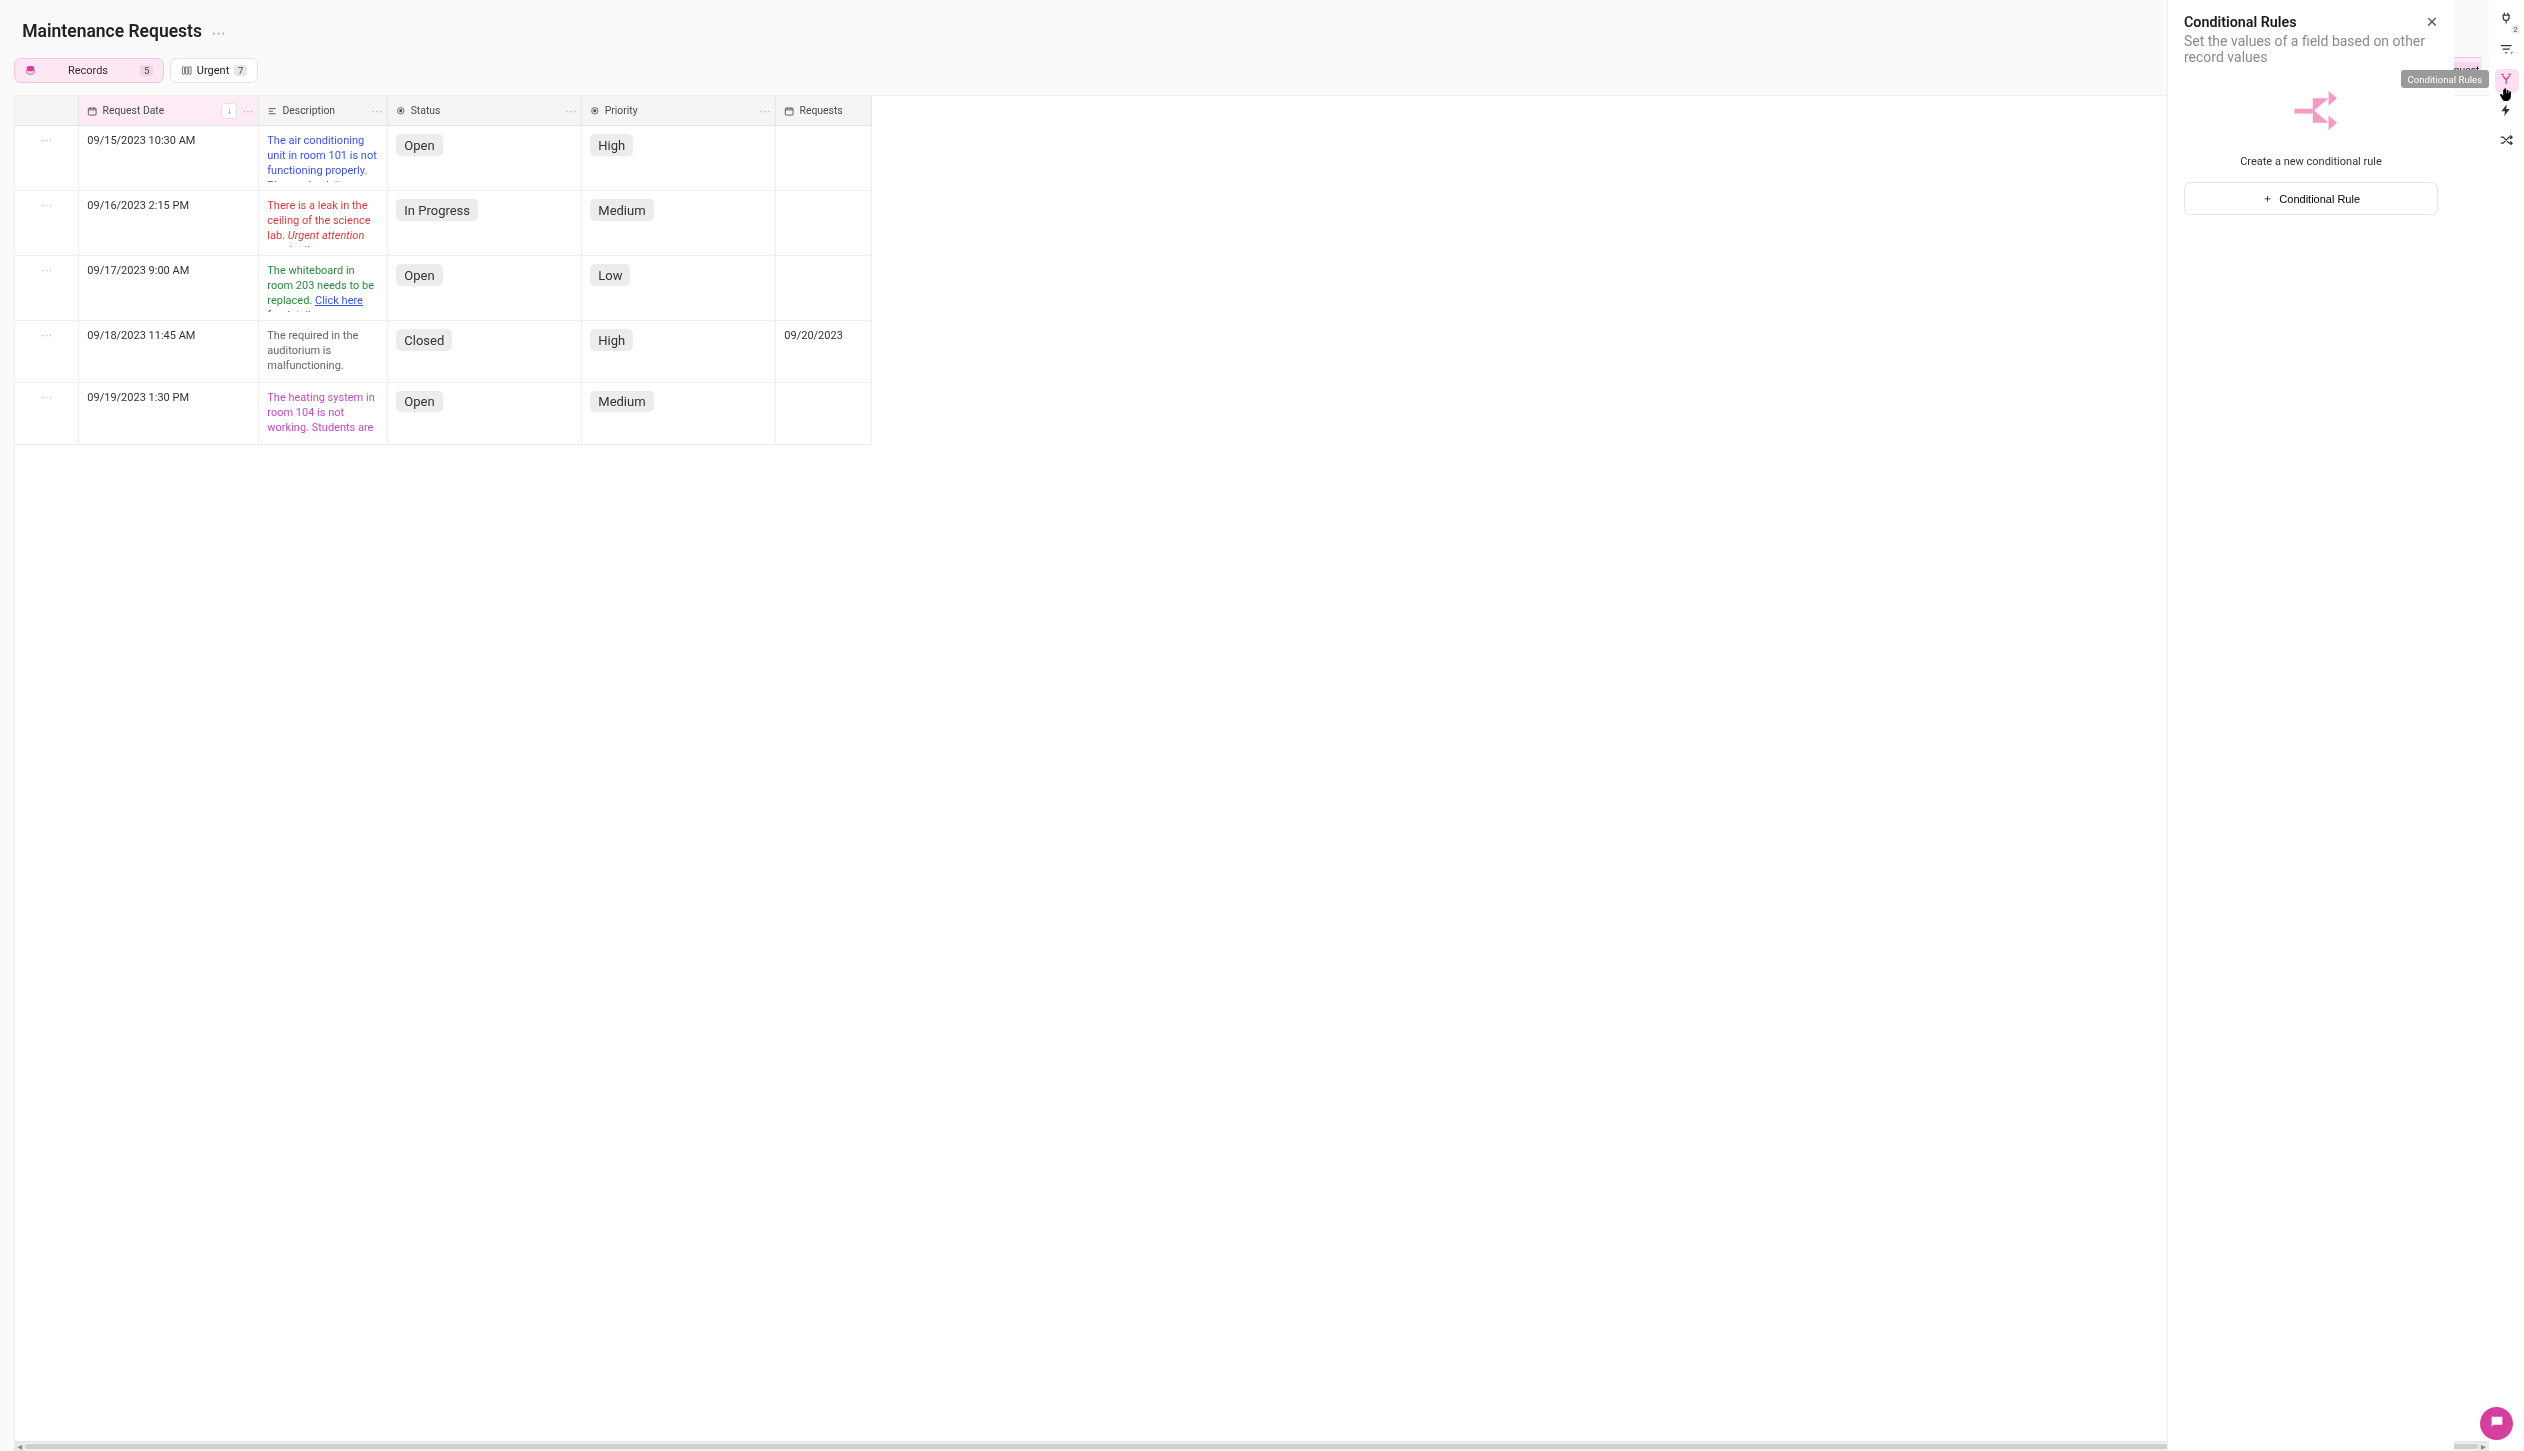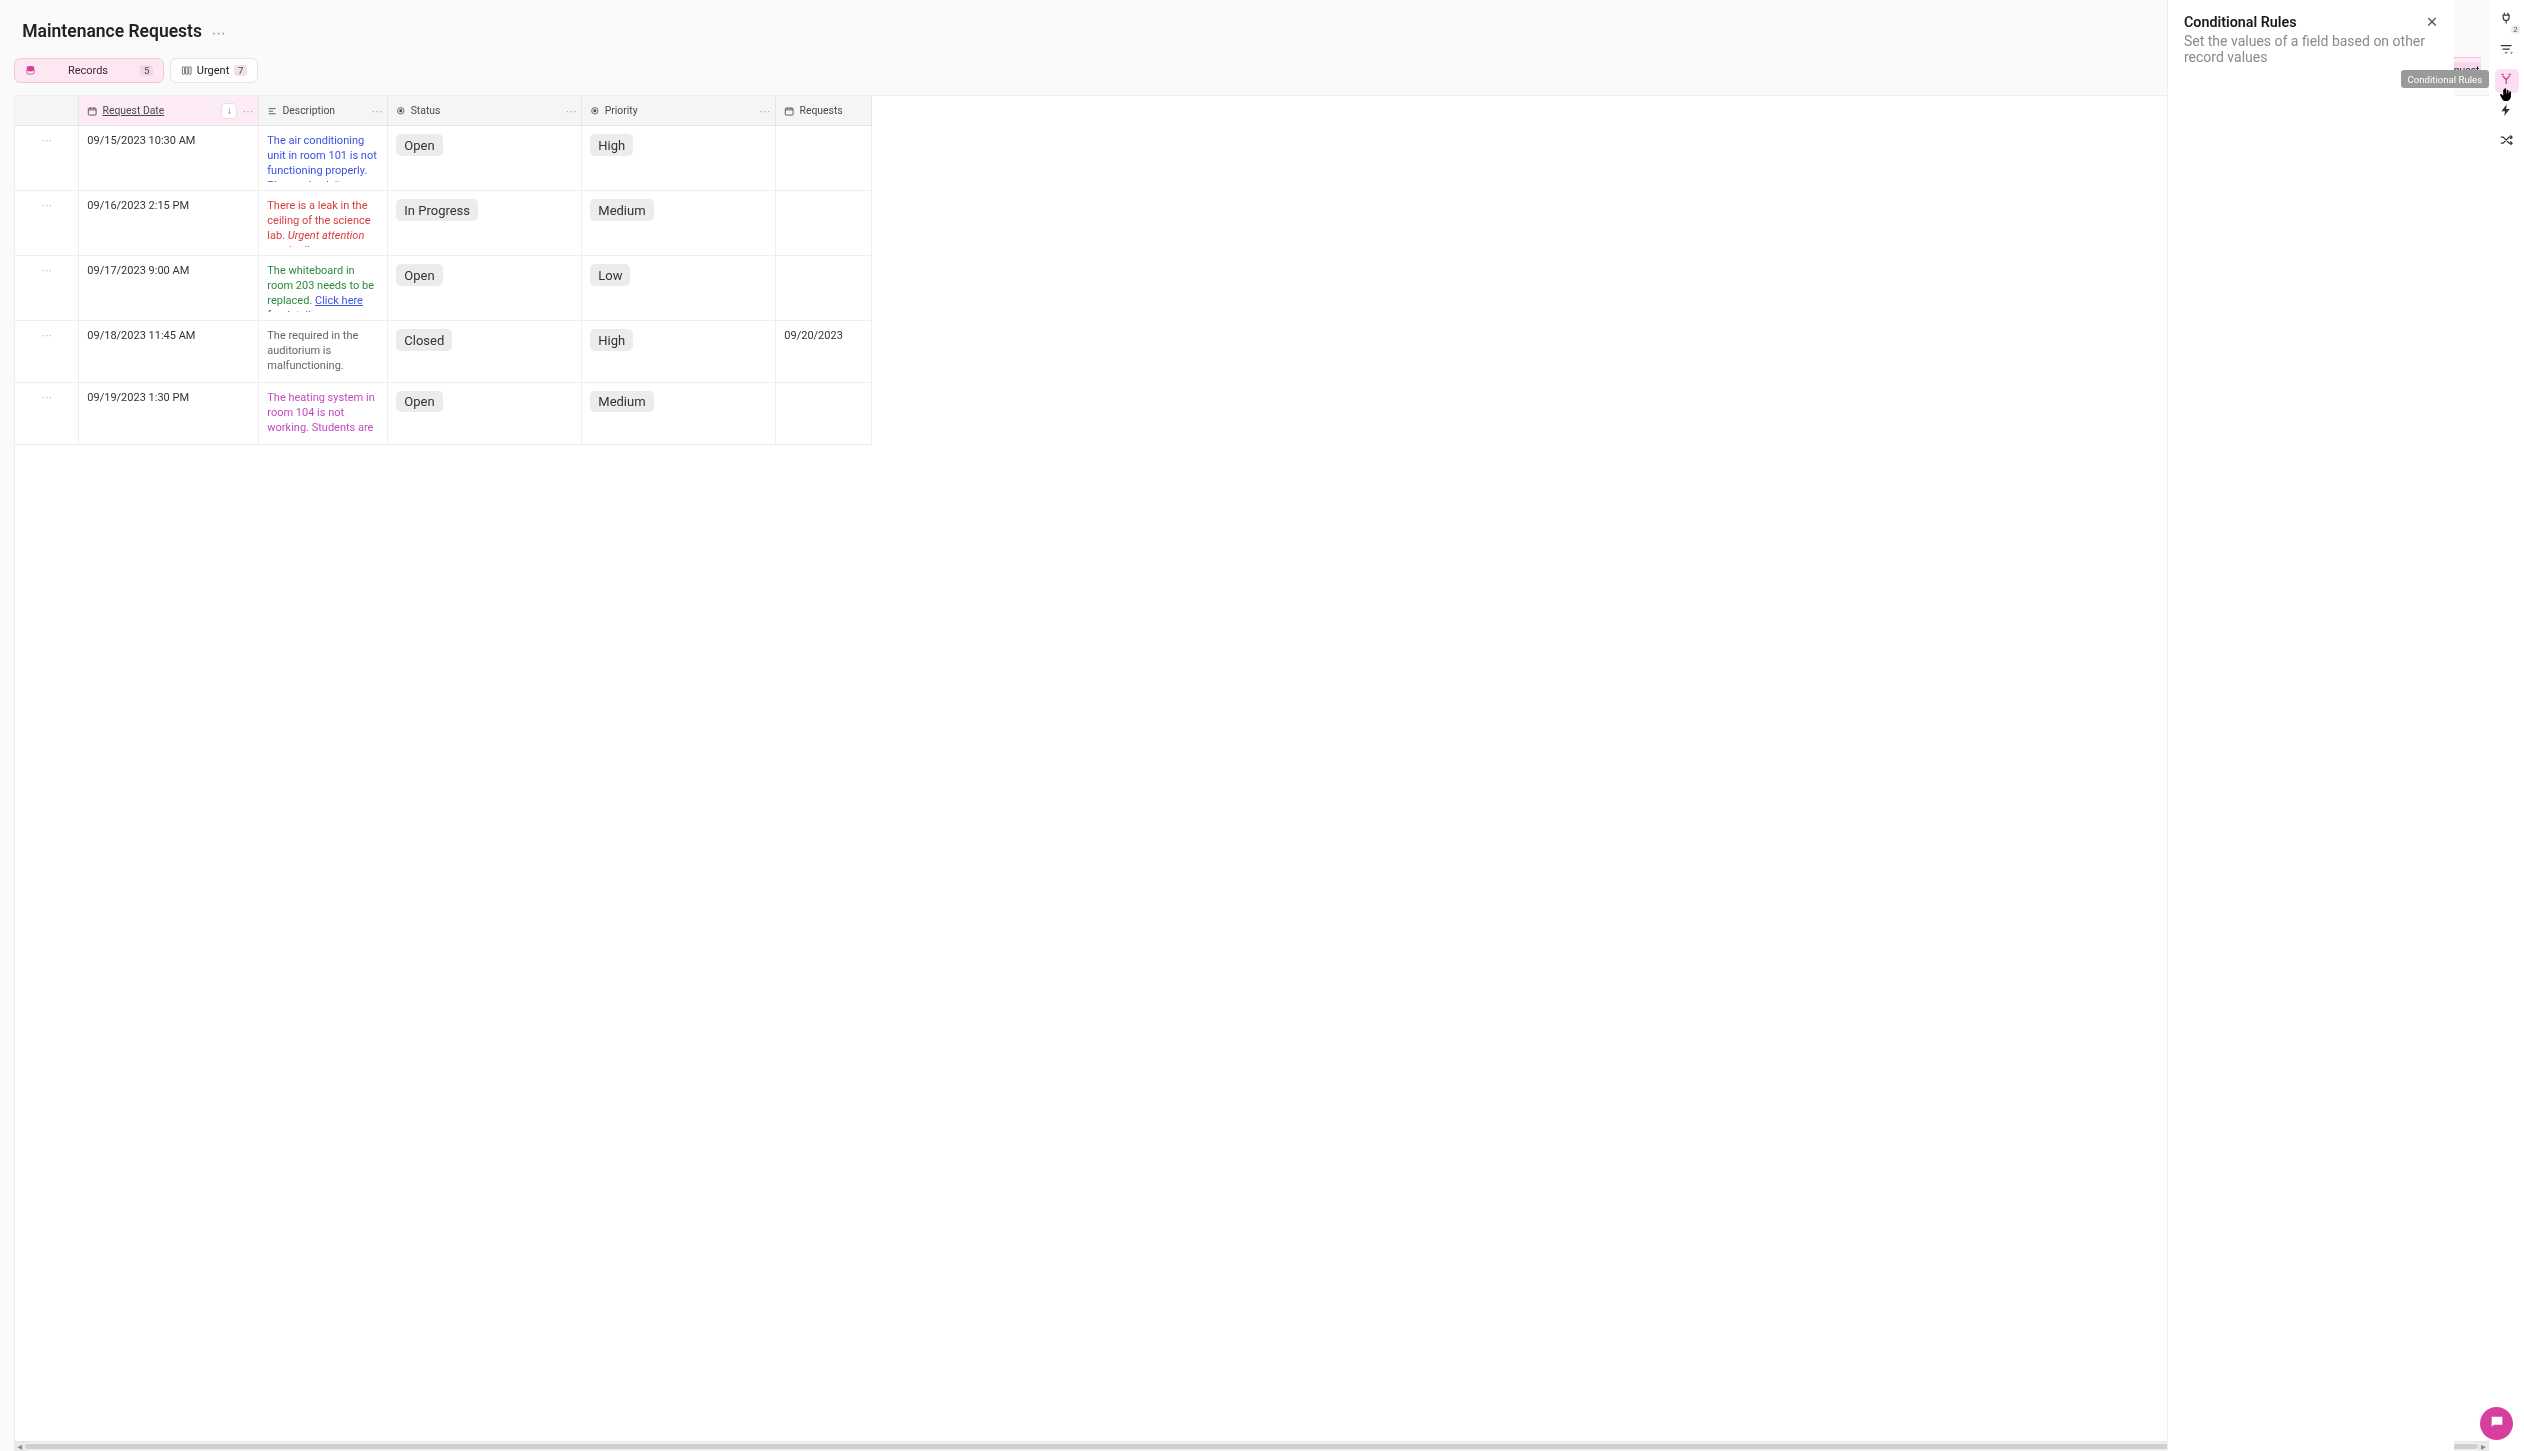--- a/index.html
+++ b/index.html
@@ -24,21 +24,21 @@
   .pill:not(.active) svg, .pill:not(.active) .ic { color: #6a6a6a; }
 
   .right-controls { display: flex; gap: 6.4px; align-items: center; width: 134px; overflow: hidden; }
   .sorted-pill { display: inline-flex; align-items: center; gap: 4.8px; border: 0.8px solid #f4bfe0; background: #fdebf5; border-radius: 6.4px; padding: 4.8px 8px; font-size: 11px; white-space: nowrap; cursor: pointer; }
   .sorted-pill .sub { display: inline-flex; align-items: center; gap: 3.2px; background: #f8d6ec; border-radius: 4.8px; padding: 1.6px 4.8px; margin-left: 3.2px; font-size: 10.4px; }
 
   
   .table-wrap { flex: 1; overflow: hidden; border-top: 0.8px solid #eee; border-left: 0.8px solid #eee; margin-right: 0; background: #fff; }
   .grid { display: grid; grid-template-columns: 64px 180px 129px 194px 194px 96px; }
   .hdr { background: #f5f5f5; border-bottom: 0.8px solid #e5e5e5; border-right: 0.8px solid #e5e5e5; padding: 6.4px 8px; font-size: 10.4px; color: #4a4a4a; display: flex; align-items: center; gap: 4.8px; position: relative; height: 30px; }
-  .hdr.sorted { background: #fdebf5; text-decoration: underline; }
+  .hdr.sorted { background: #fdebf5; }
   .hdr .col-menu { position: absolute; right: 4.8px; top: 50%; transform: translateY(-50%); color: #aaa; font-size: 11px; cursor: pointer; }
   .hdr .sort-chip { position: absolute; right: 21px; top: 50%; transform: translateY(-50%); background: #fff; border: 0.8px solid #e2e2e2; border-radius: 4px; width: 16px; height: 16px; display: flex; align-items: center; justify-content: center; font-size: 9.6px; color: #555; }
 
   .cell { border-bottom: 0.8px solid #eee; border-right: 0.8px solid #eee; padding: 8px 8px; font-size: 11px; color: #333; min-height: 41px; display: flex; align-items: flex-start; overflow: hidden; }
   .row-handle { justify-content: center; color: #bbb; cursor: pointer; }
   .desc-cell { font-size: 11px; line-height: 1.35; max-height: 48px; overflow: hidden; }
   .desc-blue { color: #3a52e6; }
   .desc-red { color: #d83c3c; }
   .desc-red .italic { font-style: italic; }
   .desc-green { color: #2b8a3e; }
@@ -258,20 +258,36 @@
     </div>
 
     <div class="panel">
       <div class="panel-title-row">
         <div>
           <div class="panel-title">Conditional Rules</div>
           <div class="panel-sub">Set the values of a field based on other record values</div>
         </div>
         <div class="close-x">✕</div>
       </div>
+      <div class="panel-hero">
+        <span>
+          <svg width="61" height="61" viewBox="0 0 100 100" fill="currentColor">
+            <rect x="22" y="47" width="30" height="8"></rect>
+            <polygon points="52,30 52,52 78,30"></polygon>
+            <polygon points="78,18 92,30 78,42"></polygon>
+            <polygon points="52,48 52,70 78,70"></polygon>
+            <polygon points="78,58 92,70 78,82"></polygon>
+          </svg>
+        </span>
+        <div class="panel-hero-text">Create a new conditional rule</div>
+        <button class="panel-btn">
+          <span>＋</span>
+          <span>Conditional Rule</span>
+        </button>
+      </div>
     </div>
 
   </div>
 
   <div class="side-rail">
     <div class="rail-btn" style="position:relative;">
       <span>
         <svg width="14.3" height="14.3" viewBox="0 0 24 24" fill="none" stroke="currentColor" stroke-width="2">
             <path d="M9 7V3M15 7V3M7 7h10v4a5 5 0 0 1-10 0V7zM12 16v5"></path>
           </svg>

